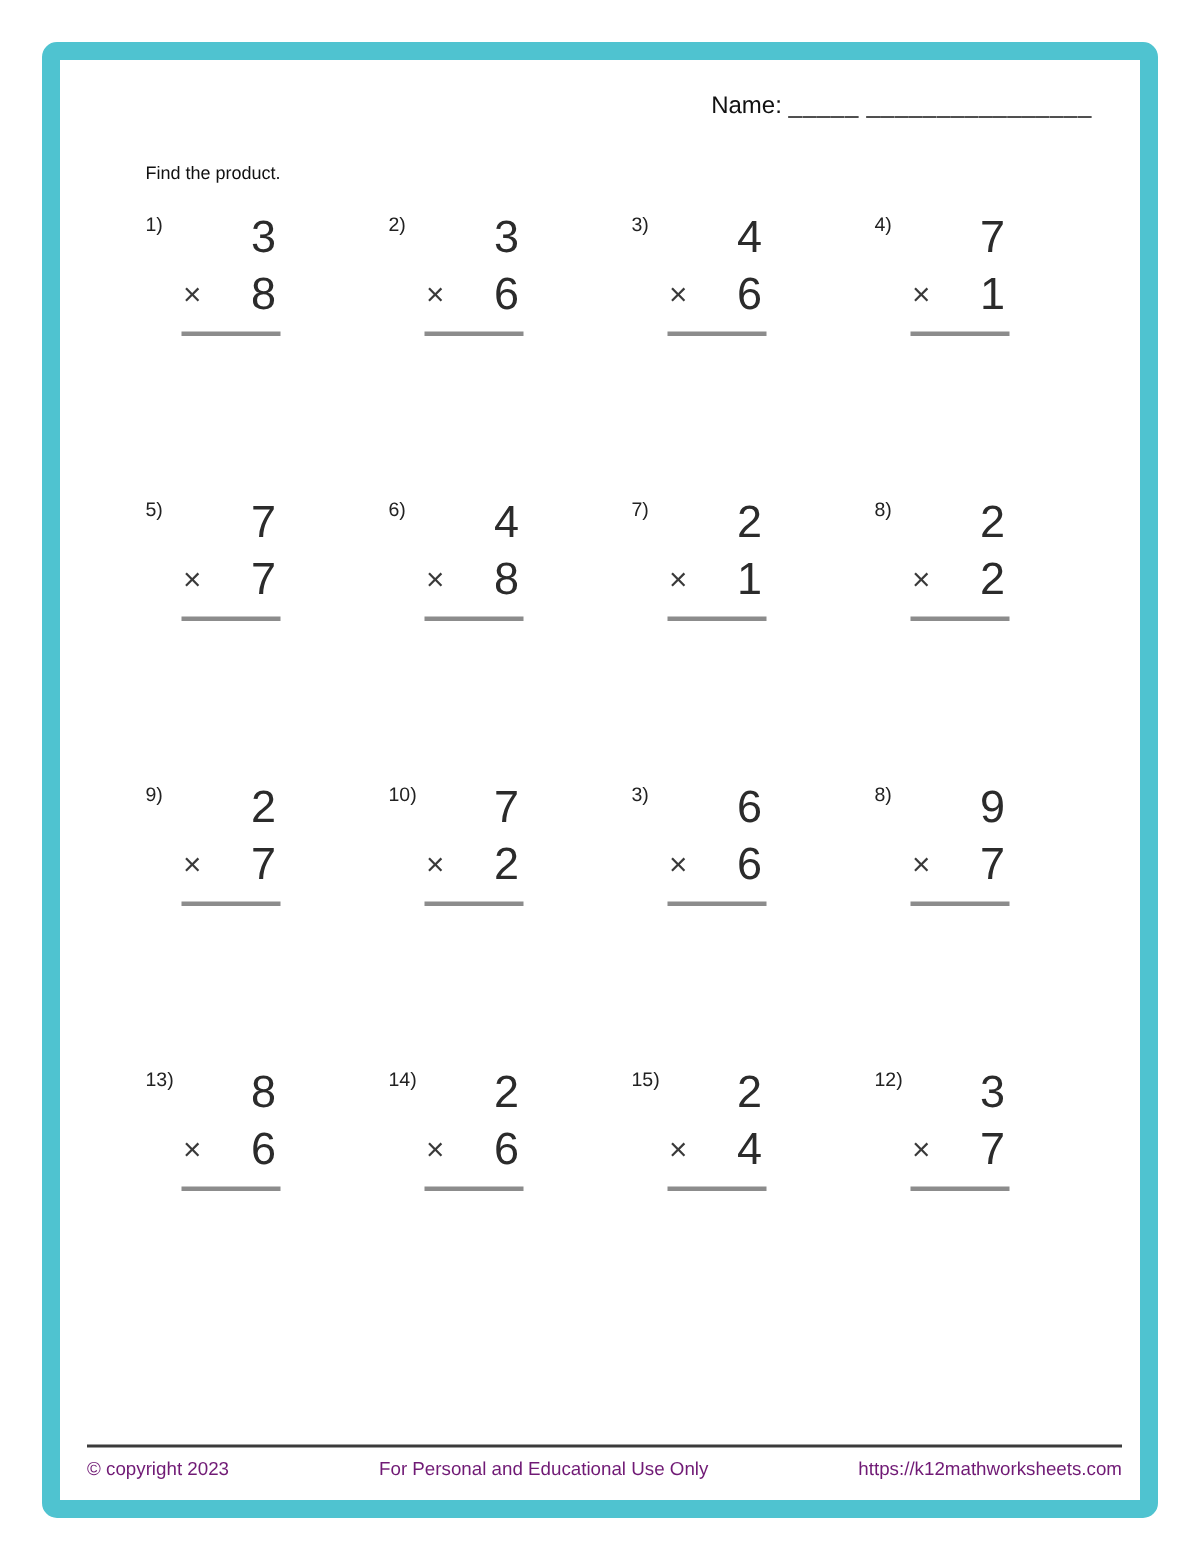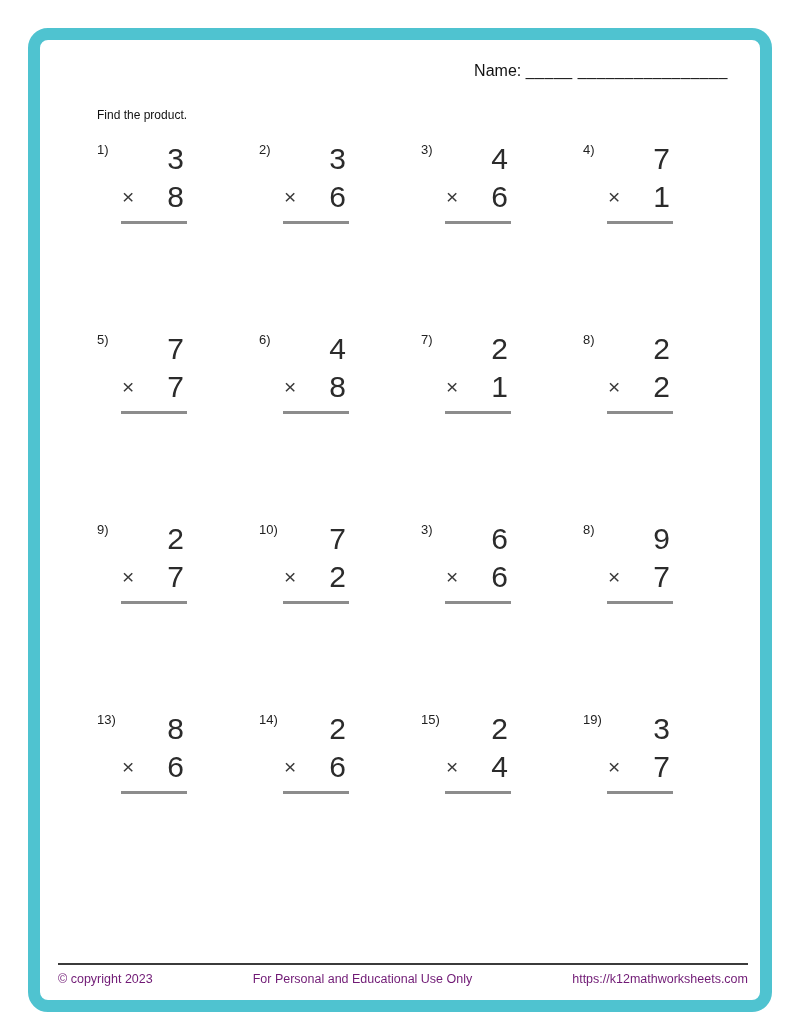--- a/index.html
+++ b/index.html
@@ -10,21 +10,21 @@
     position: relative;
     font-family: "Liberation Sans", "DejaVu Sans", sans-serif;
     color: #1a1a1a;
     overflow: hidden;
   }
   .frame {
     position: absolute;
     left: 28px; top: 28px;
     width: 744px; height: 984px;
     border: 12px solid var(--accent);
-    border-radius: 20px;
+    border-radius: 10px;
     background: #ffffff;
   }
   .name-row {
     margin-top: 22px;
     padding-right: 32px;
     text-align: right;
     font-size: 16px;
     color: #111;
     white-space: nowrap;
   }
@@ -291,21 +291,21 @@
       <div class="p-top">2</div>
       <div class="p-row">
         <span class="p-op">×</span>
         <span class="p-bot">4</span>
       </div>
       <div class="p-line"></div>
     </div>
   </div>
 
   <div class="problem">
-    <span class="p-num">19)</span>
+    <span class="p-num">12)</span>
     <div class="p-body">
       <div class="p-top">3</div>
       <div class="p-row">
         <span class="p-op">×</span>
         <span class="p-bot">7</span>
       </div>
       <div class="p-line"></div>
     </div>
   </div>
 </div>

